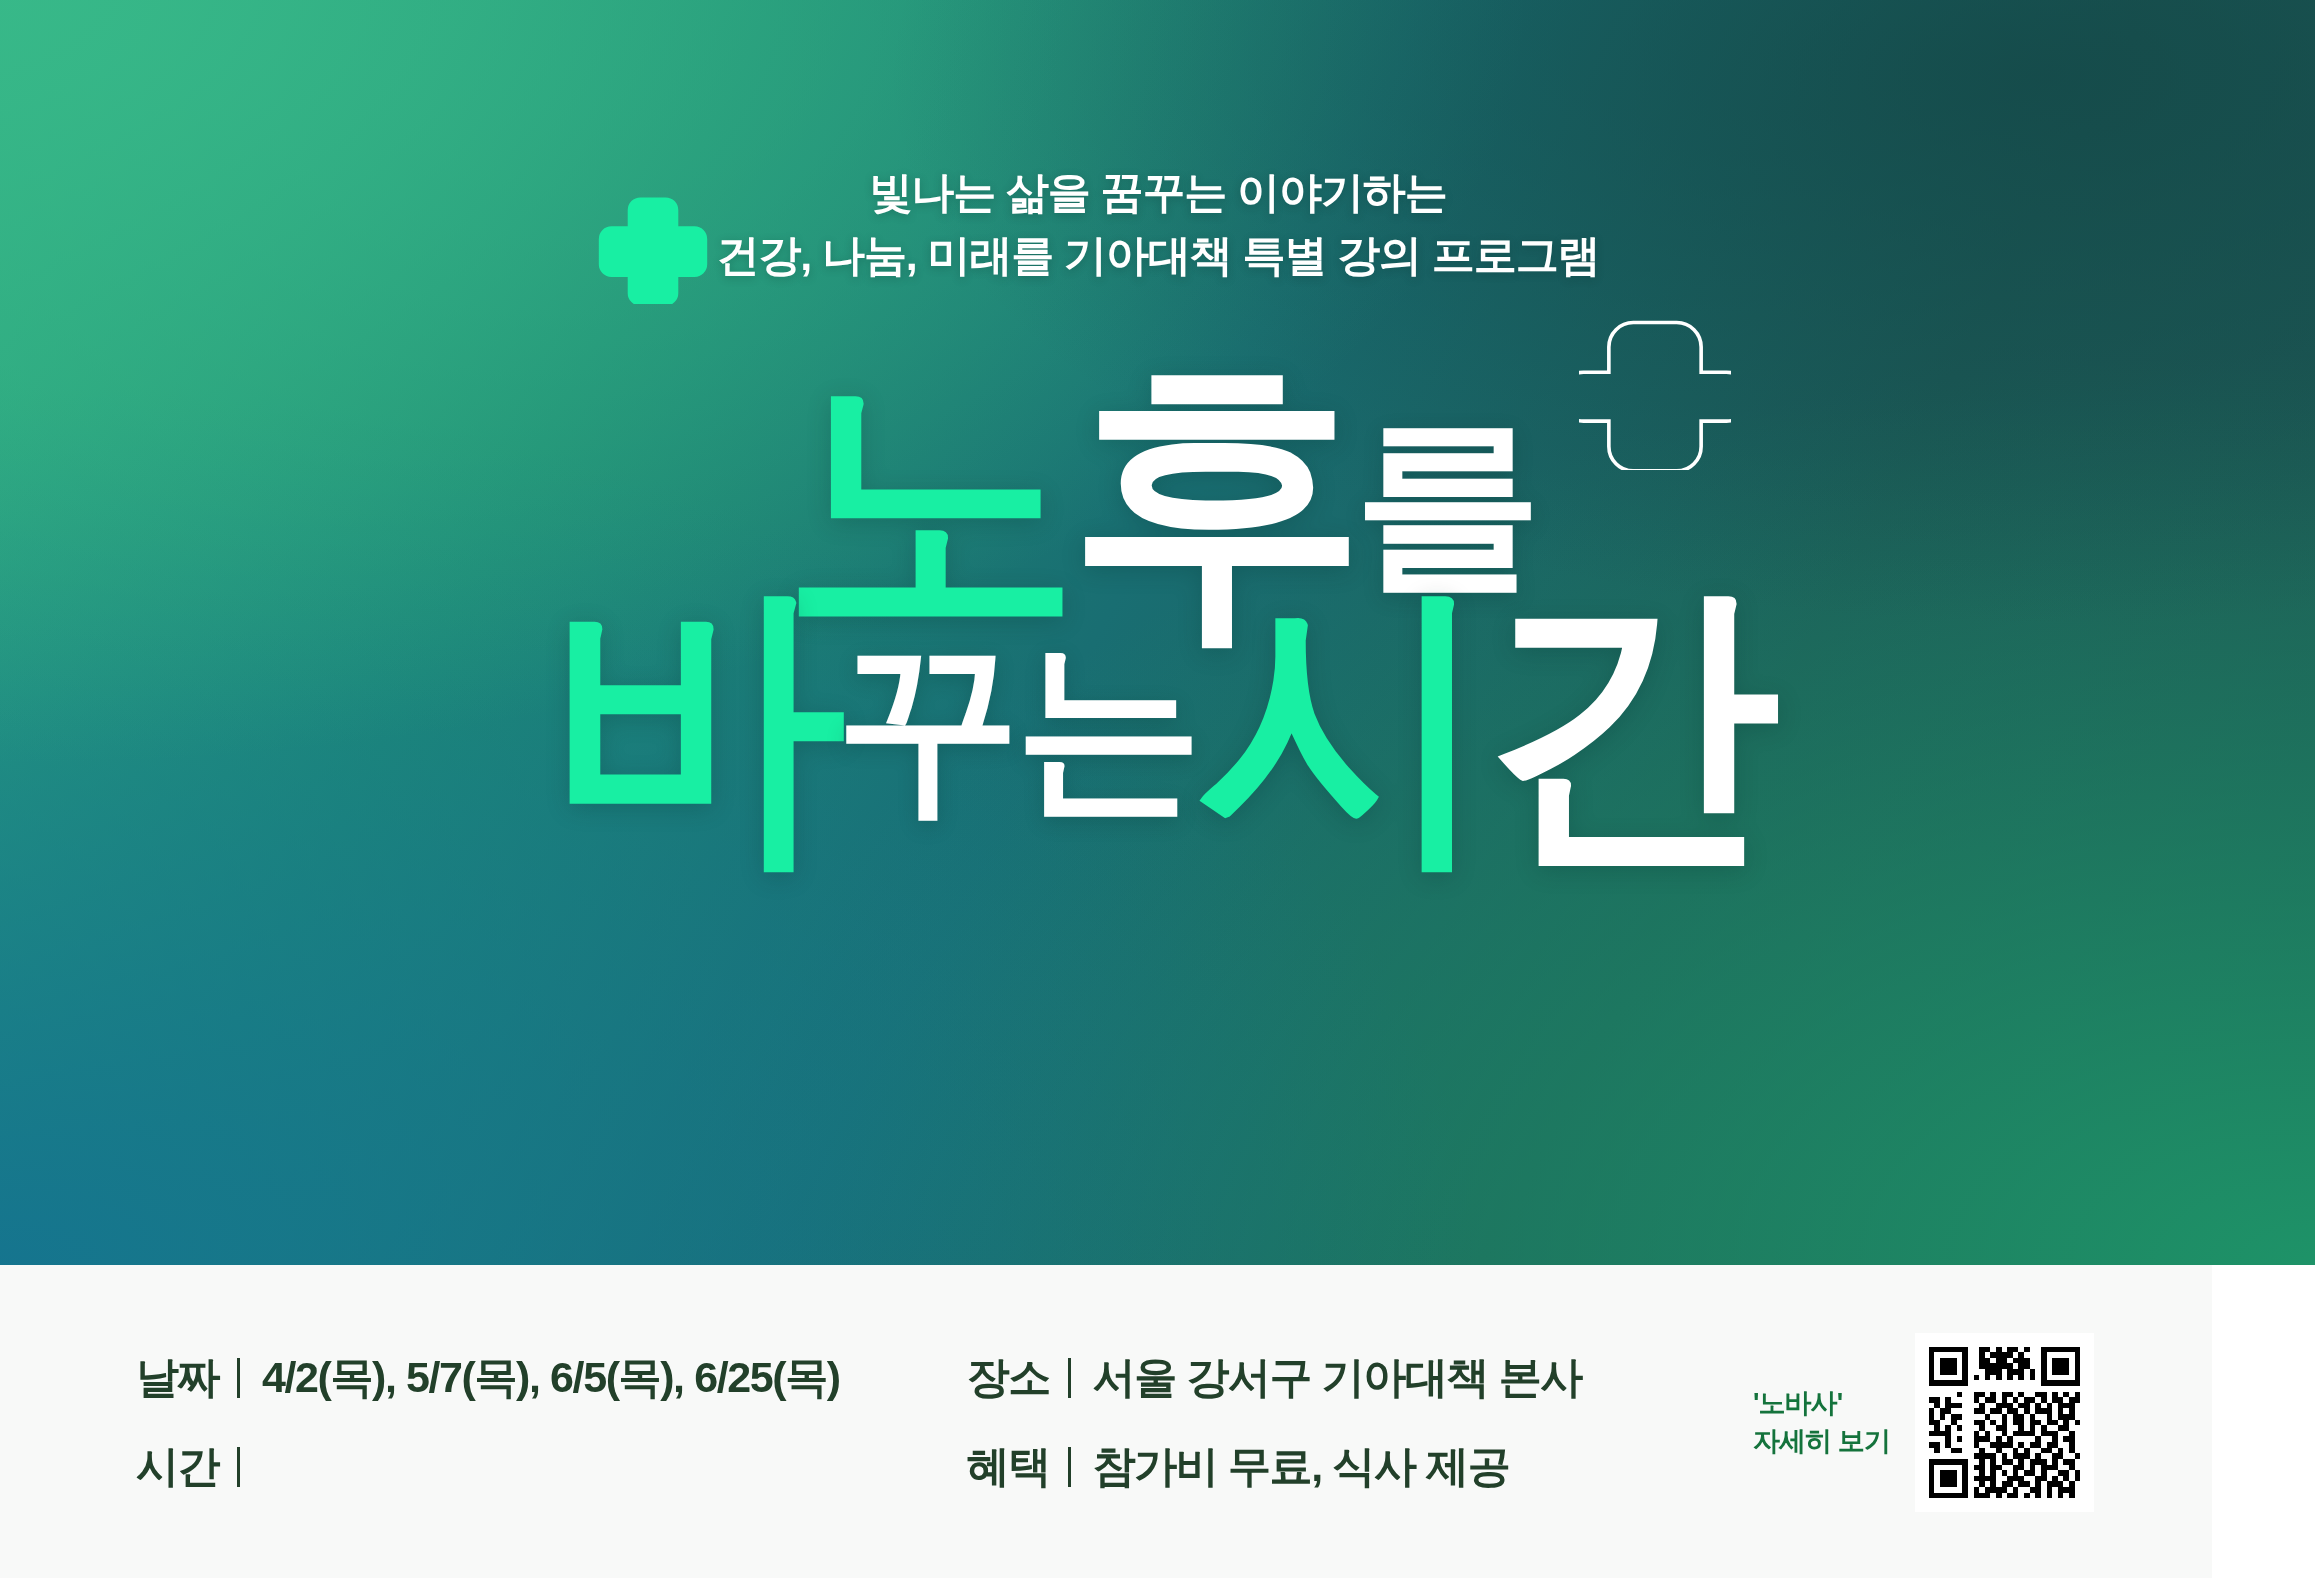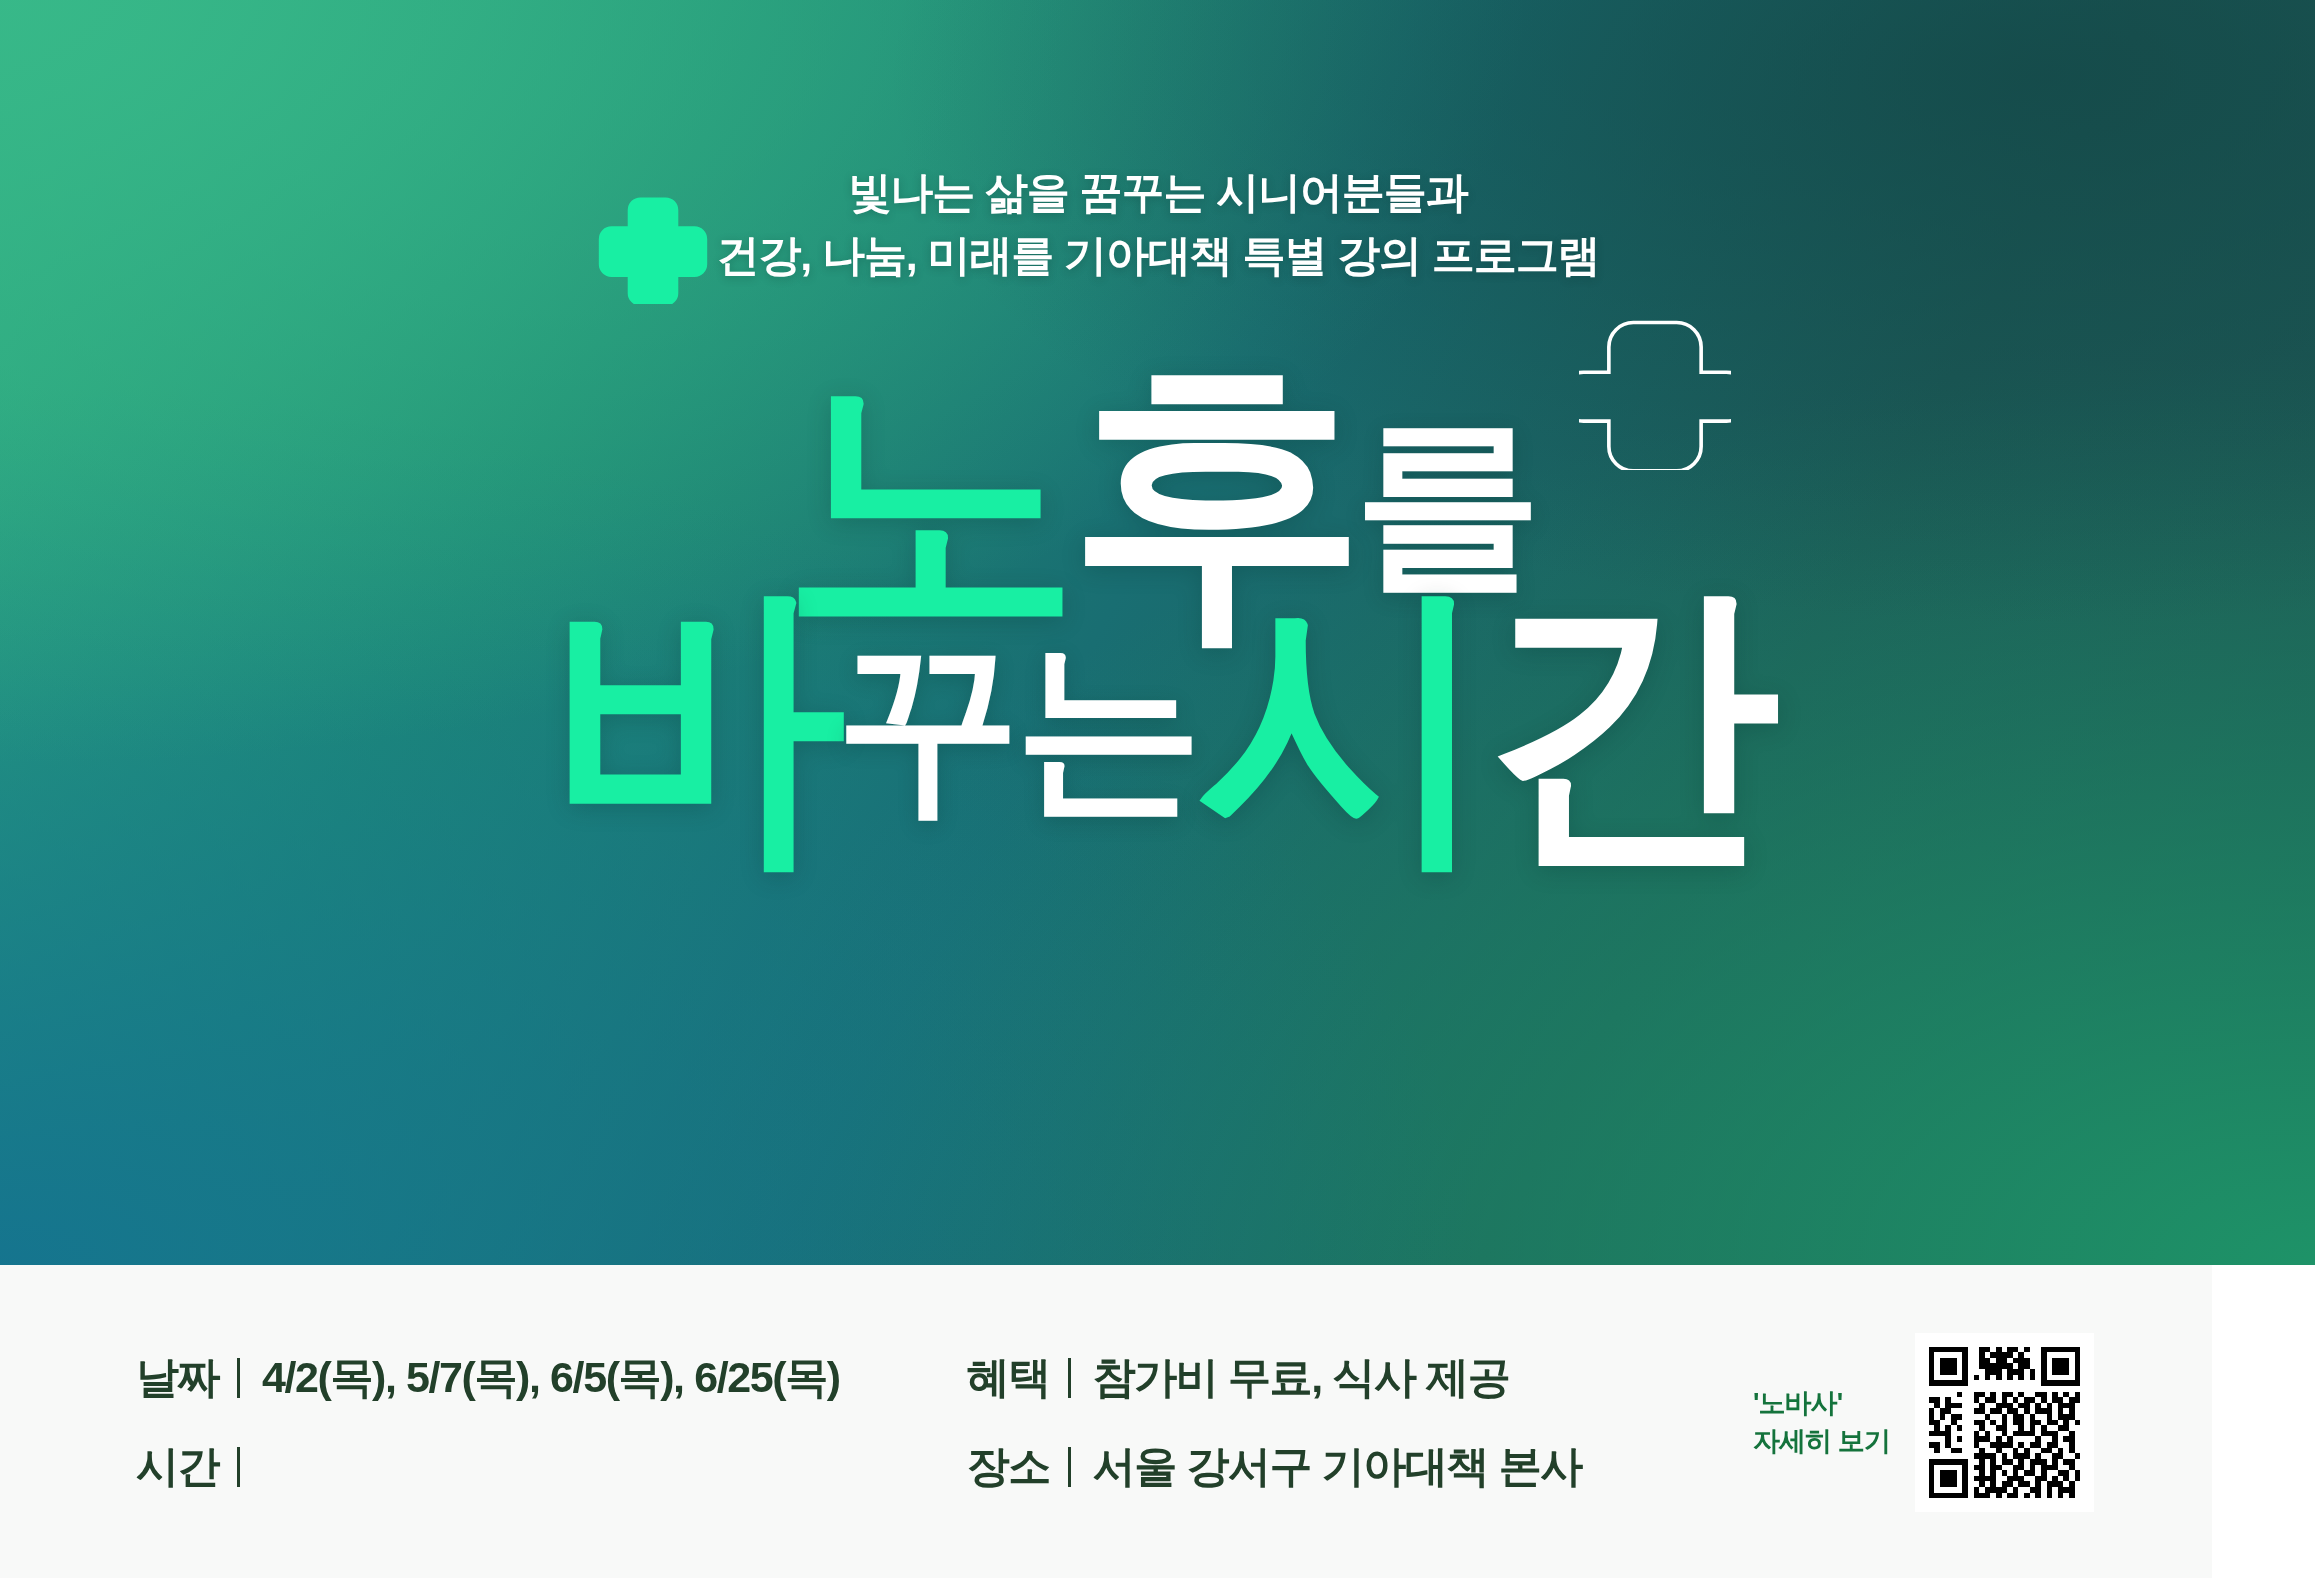--- a/index.html
+++ b/index.html
@@ -227,21 +227,21 @@
       <svg viewBox="0 0 168 168" xmlns="http://www.w3.org/2000/svg" aria-hidden="true">
         <path d="M60 5 h48 a27 27 0 0 1 27 27 v28 h28 a27 27 0 0 1 27 27 v0
                  a27 27 0 0 1 -27 27 h-28 v28 a27 27 0 0 1 -27 27 h-48
                  a27 27 0 0 1 -27 -27 v-28 h-28 a27 27 0 0 1 -27 -27
                  a27 27 0 0 1 27 -27 h28 v-28 a27 27 0 0 1 27 -27 z" fill="none" stroke="#FFFFFF" stroke-width="4"></path>
       </svg>
     </div>
 
 
     <div class="subtitle">
-      <div class="subtitle-line">빛나는 삶을 꿈꾸는 시니어분들과</div>
+      <div class="subtitle-line">빛나는 삶을 꿈꾸는 이야기하는</div>
       <div class="subtitle-line">건강, 나눔, 미래를 기아대책 특별 강의 프로그램</div>
     </div>
 
     <div class="title-wrap">
       <div class="title-row row1">
         <span class="t-xl t-green">노</span>
         <span class="t-xl t-white">후</span>
         <span class="t-md t-white">를</span>
       </div>
       <div class="title-row row2">
@@ -264,28 +264,28 @@
           <span class="info-value">4/2(목), 5/7(목), 6/5(목), 6/25(목)</span>
         </div>
         <div class="info-row">
           <span class="info-label">시간</span>
           <span class="info-divider"></span>
         </div>
       </div>
 
       <div class="info-col">
         <div class="info-row">
+          <span class="info-label">장소</span>
+          <span class="info-divider"></span>
+          <span class="info-value">서울 강서구 기아대책 본사</span>
+        </div>
+        <div class="info-row">
           <span class="info-label">혜택</span>
           <span class="info-divider"></span>
           <span class="info-value">참가비 무료, 식사 제공</span>
-        </div>
-        <div class="info-row">
-          <span class="info-label">장소</span>
-          <span class="info-divider"></span>
-          <span class="info-value">서울 강서구 기아대책 본사</span>
         </div>
       </div>
 
     </div>
 
     <div class="qr-block">
       <div class="qr-caption">
         <span>'노바사'</span>
         <span>자세히 보기</span>
       </div>

